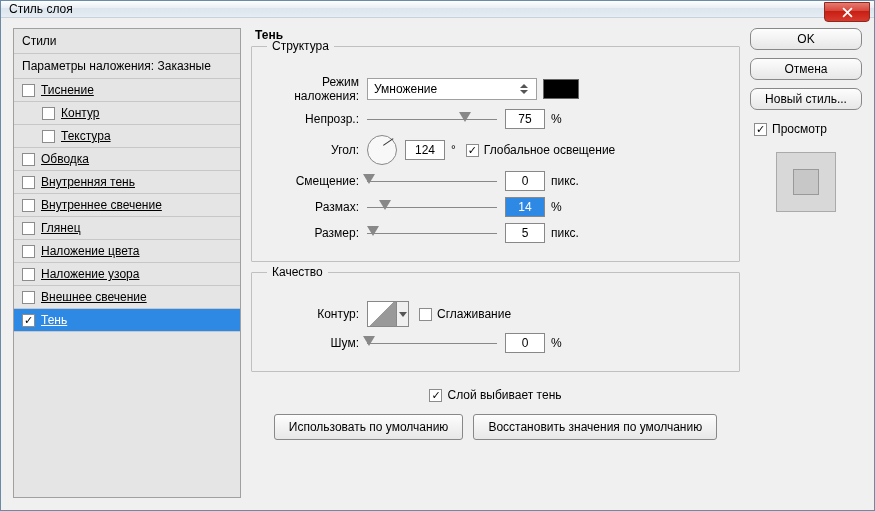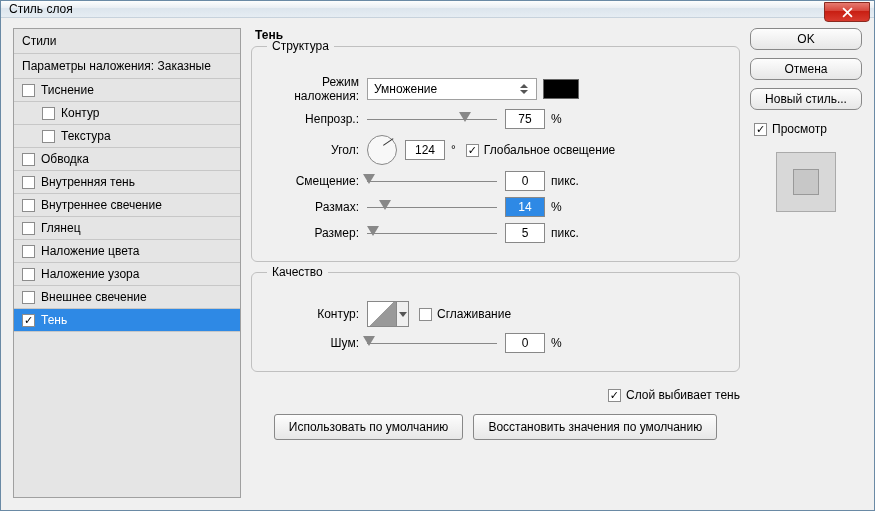--- a/index.html
+++ b/index.html
@@ -7,31 +7,31 @@
   .window { width: 875px; height: 511px; background: #6d28d9; border: 1px solid #6a8aa5; display: flex; flex-direction: column; }
   .titlebar { height: 30px; background: linear-gradient(#fdfefe,#e9eef3 45%,#dce5ed 46%,#e6edf3); display: flex; align-items: center; padding: 0 0 0 8px; border-bottom: 1px solid #c7d2dc; position: relative; }
   .titlebar-title { color: #000; }
   .close-btn { position: absolute; right: 4px; top: 1px; width: 46px; height: 20px; background: linear-gradient(#e67a6f,#d6453a 45%,#c81e12 46%,#d83a2e); border: 1px solid #8a2a20; border-radius: 0 0 4px 4px; display: flex; align-items: center; justify-content: center; color: #fff; font-weight: bold; cursor: pointer; }
   .close-btn svg { width: 11px; height: 11px; }
   .body { flex: 1; background: #f0f0f0; display: flex; padding: 10px 12px 12px 12px; gap: 10px; }
   .sidebar { width: 228px; }
   .side-panel { border: 1px solid #a0a0a0; background: #e5e5e5; height: 470px; }
   .side-header { padding: 5px 8px; border-bottom: 1px solid #c7c7c7; cursor: pointer; }
   .side-sub { padding: 5px 8px; border-bottom: 1px solid #c7c7c7; }
-  .side-item { display: flex; align-items: center; gap: 6px; padding: 4px 8px; border-bottom: 1px solid #c7c7c7; cursor: pointer; }
+  .side-item { display: flex; align-items: center; gap: 6px; padding: 4px 8px; border-bottom: 1px solid #c7c7c7; cursor: pointer; text-decoration: underline; }
   .side-item.indent { padding-left: 28px; }
   .side-item.selected { background: #2e89e5; color: #fff; }
   .side-item.selected .cb { background:#fff; }
   .cb { width: 13px; height: 13px; border: 1px solid #8c8c8c; background: #fff; flex-shrink: 0; display:flex; align-items:center; justify-content:center; }
   .cb.checked::after { content:"✓"; font-size:11px; color:#000; line-height:1; }
   .side-item.selected .cb.checked::after { color:#000; }
 
   .main { flex: 1; display: flex; flex-direction: column; }
   .section-title { font-weight: bold; padding: 0 0 4px 4px; }
-  .fieldset { border: 1px solid #c0c0c0; border-radius: 6px; margin: 0 0 10px 0; padding: 8px 10px 12px 10px; position: relative; }
+  .fieldset { border: 1px solid #c0c0c0; border-radius: 1px; margin: 0 0 10px 0; padding: 8px 10px 12px 10px; position: relative; }
   .fieldset-title { position: relative; top: -16px; left: 5px; background: #f0f0f0; padding: 0 5px; display: inline-block; margin-bottom:-10px;}
   .row { display: flex; align-items: center; margin: 6px 0; }
   .lbl { width: 105px; text-align: right; padding-right: 8px; }
   .select { flex: 0 0 170px; height: 22px; border: 1px solid #a0a0a0; background: #fff; display: flex; align-items:center; padding: 0 6px; justify-content: space-between; cursor: pointer; }
   .select-arrow { width: 12px; display: flex; flex-direction: column; align-items:center; }
   .select-arrow span { width:0; height:0; border-left:4px solid transparent; border-right:4px solid transparent; }
   .select-arrow .up { border-bottom:4px solid #555; margin-bottom:2px;}
   .select-arrow .dn { border-top:4px solid #555;}
   .swatch { width: 36px; height: 20px; background: #000; border:1px solid #666; margin-left: 6px; cursor:pointer;}
   .slider { position:relative; width: 130px; height: 18px; display:flex; align-items:center; }
@@ -213,21 +213,21 @@
           <span class="lbl">Шум:</span>
           <div class="slider">
               <div class="slider-track"></div>
               <div class="slider-thumb" style="left:-4px"></div>
             </div>
           <input class="numfield" value="0" style="">
           <span class="unit">%</span>
         </div>
       </div>
 
-      <div class="row" style="justify-content:flex-end;">
+      <div class="row" style="justify-content:center;">
         <label class="inline-cb" style="margin:0">
           <span class="cb checked"></span>
           <span>Слой выбивает тень</span>
         </label>
       </div>
 
       <div class="btn-row">
         <div class="btn">
             <span>Использовать по умолчанию</span>
           </div>

